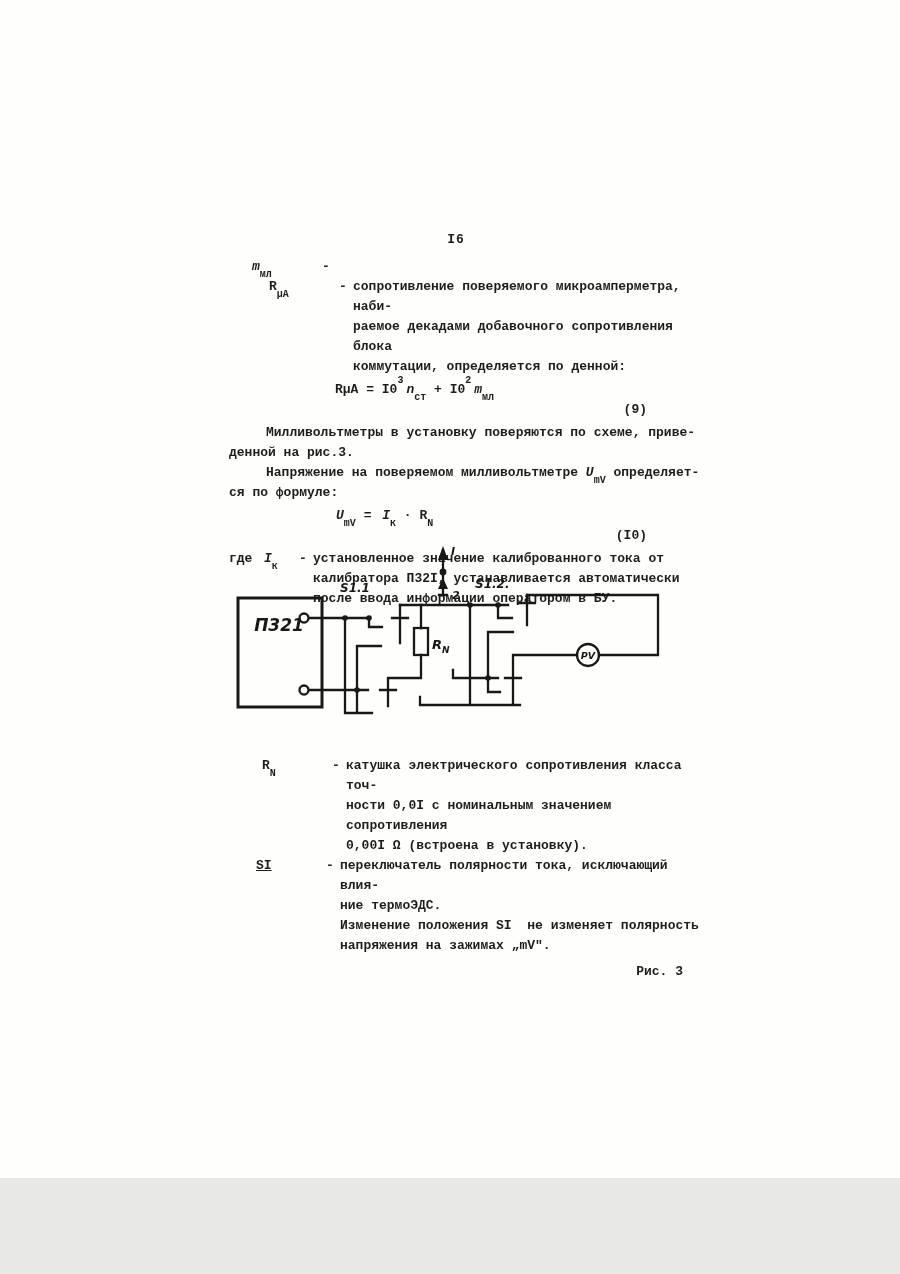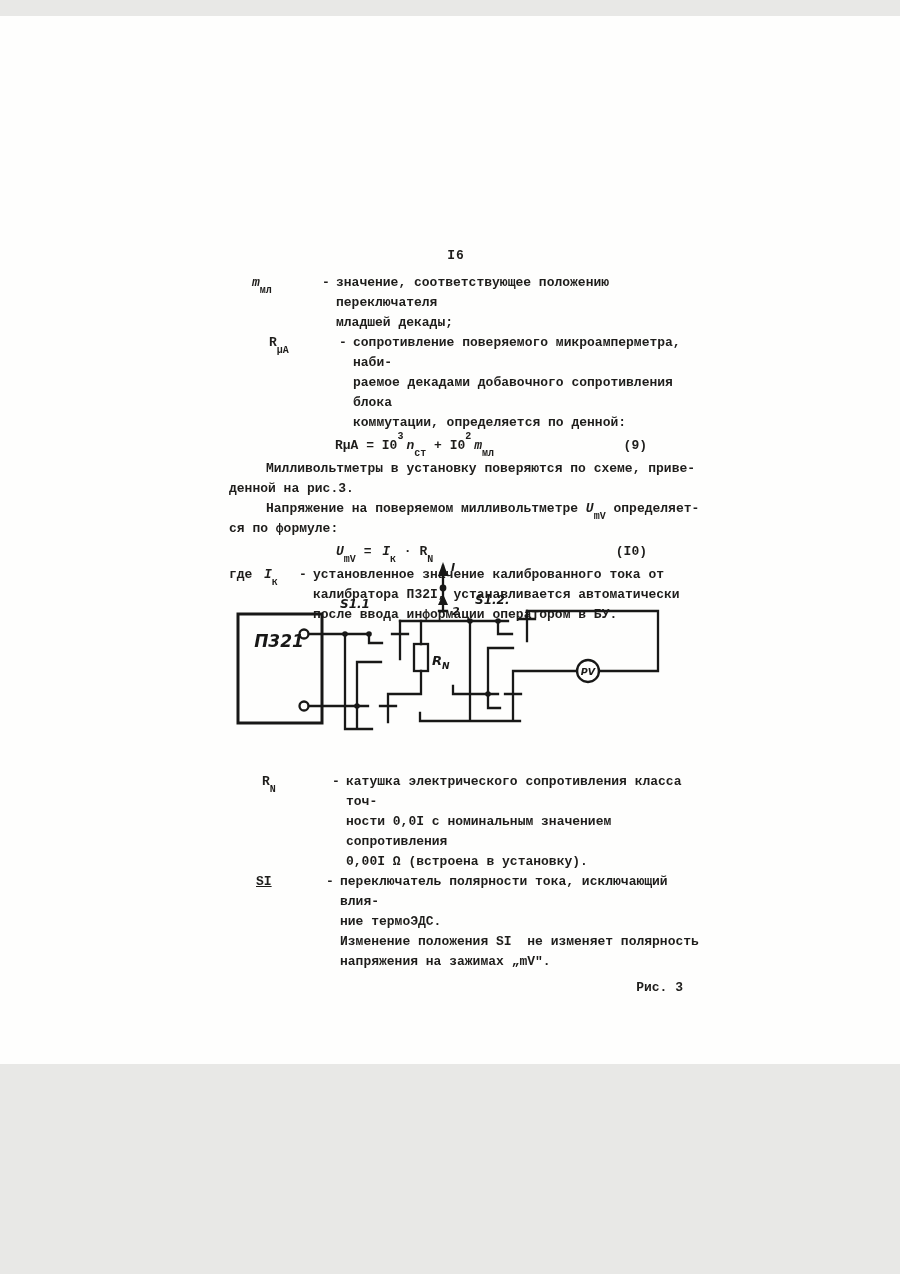--- a/index.html
+++ b/index.html
@@ -1,36 +1,36 @@
 <!DOCTYPE html>
 <html><head>
 <meta charset="utf-8">
 <style>
   html,body{margin:0;padding:0;background:#e8e8e6;}
   .page{
-    position:relative;width:900px;height:1048px;background:#fefefd;
+    position:relative;width:900px;height:1178px;background:#fefefd;
     font-family:"Liberation Mono","DejaVu Sans Mono",monospace;
     font-weight:700;color:#1e1d1b;font-size:13px;line-height:20px;
-    overflow:hidden;margin:16px auto;
+    overflow:hidden;margin:0 auto;
   }
   .col{position:absolute;width:478px;}
   .col-top{left:229px;top:230px;}
   .col-bottom{left:229px;top:756px;}
   .pagenum{text-align:center;padding-right:24px;letter-spacing:1px;margin-bottom:7px;}
   .def{display:flex;align-items:flex-start;}
   .def .lead{flex:0 0 35px;}
   .def .term{flex:0 0 70px;}
   .def.where .term{flex:0 0 35px;}
   .def .dash{flex:0 0 14px;}
   .def .dtext{flex:1;white-space:pre-wrap;}
   .pad23{padding-left:23px;}
   .pad40{padding-left:40px;}
   .pad33{padding-left:33px;}
   .pad27{padding-left:27px;text-decoration:underline;}
-  .formula{display:flex;margin:3px 0;}
+  .formula{display:flex;margin:3px 0;flex-direction:column;}
   .f9 .fbody{margin-left:106px;}
   .f10 .fbody{margin-left:104px;}
   .fnum{margin-left:auto;margin-right:60px;}
   .para{white-space:pre-wrap;text-indent:37px;}
   .caption{text-align:right;padding-right:24px;margin-top:6px;}
   sup{font-size:10px;position:relative;top:-5px;line-height:0;}
   sub{font-size:10px;position:relative;top:3px;line-height:0;}
   i{font-style:italic;}
   .fbody i{margin-left:3px;}
   .schematic{position:absolute;left:225px;top:540px;}
@@ -43,22 +43,20 @@
 <body>
 
 <div class="page">
 
   <div class="col col-top">
     <div class="pagenum">I6</div>
 
     <div class="def">
       <span class="term pad23"><i>m</i><sub>мл</sub></span>
       <span class="dash">-</span>
-      <span class="dtext">значение, соответствующее положению переключателя
-младшей декады;</span>
     </div>
 
     <div class="def">
       <span class="term pad40"><span>R</span><sub>μA</sub></span>
       <span class="dash">-</span>
       <span class="dtext">сопротивление поверяемого микроамперметра, наби-
 раемое декадами добавочного сопротивления блока
 коммутации, определяется по денной:</span>
     </div>
 

